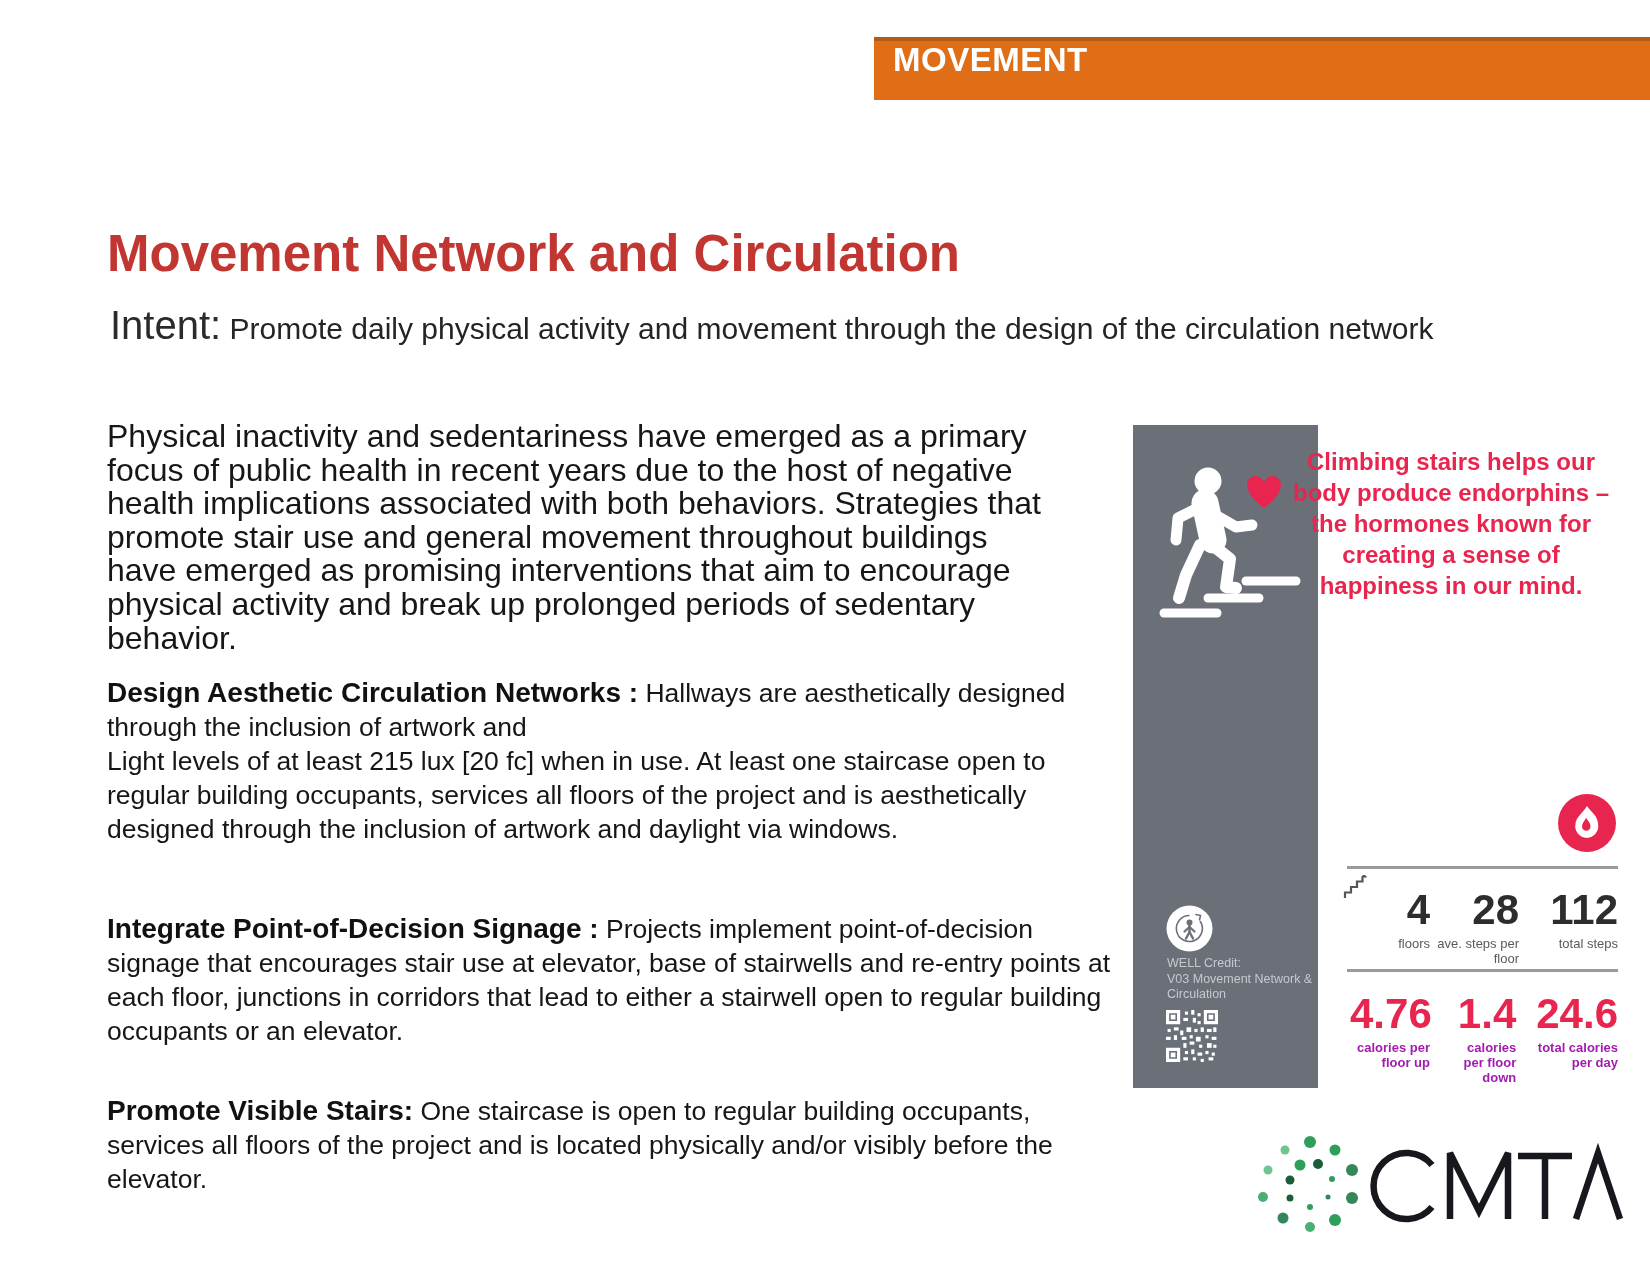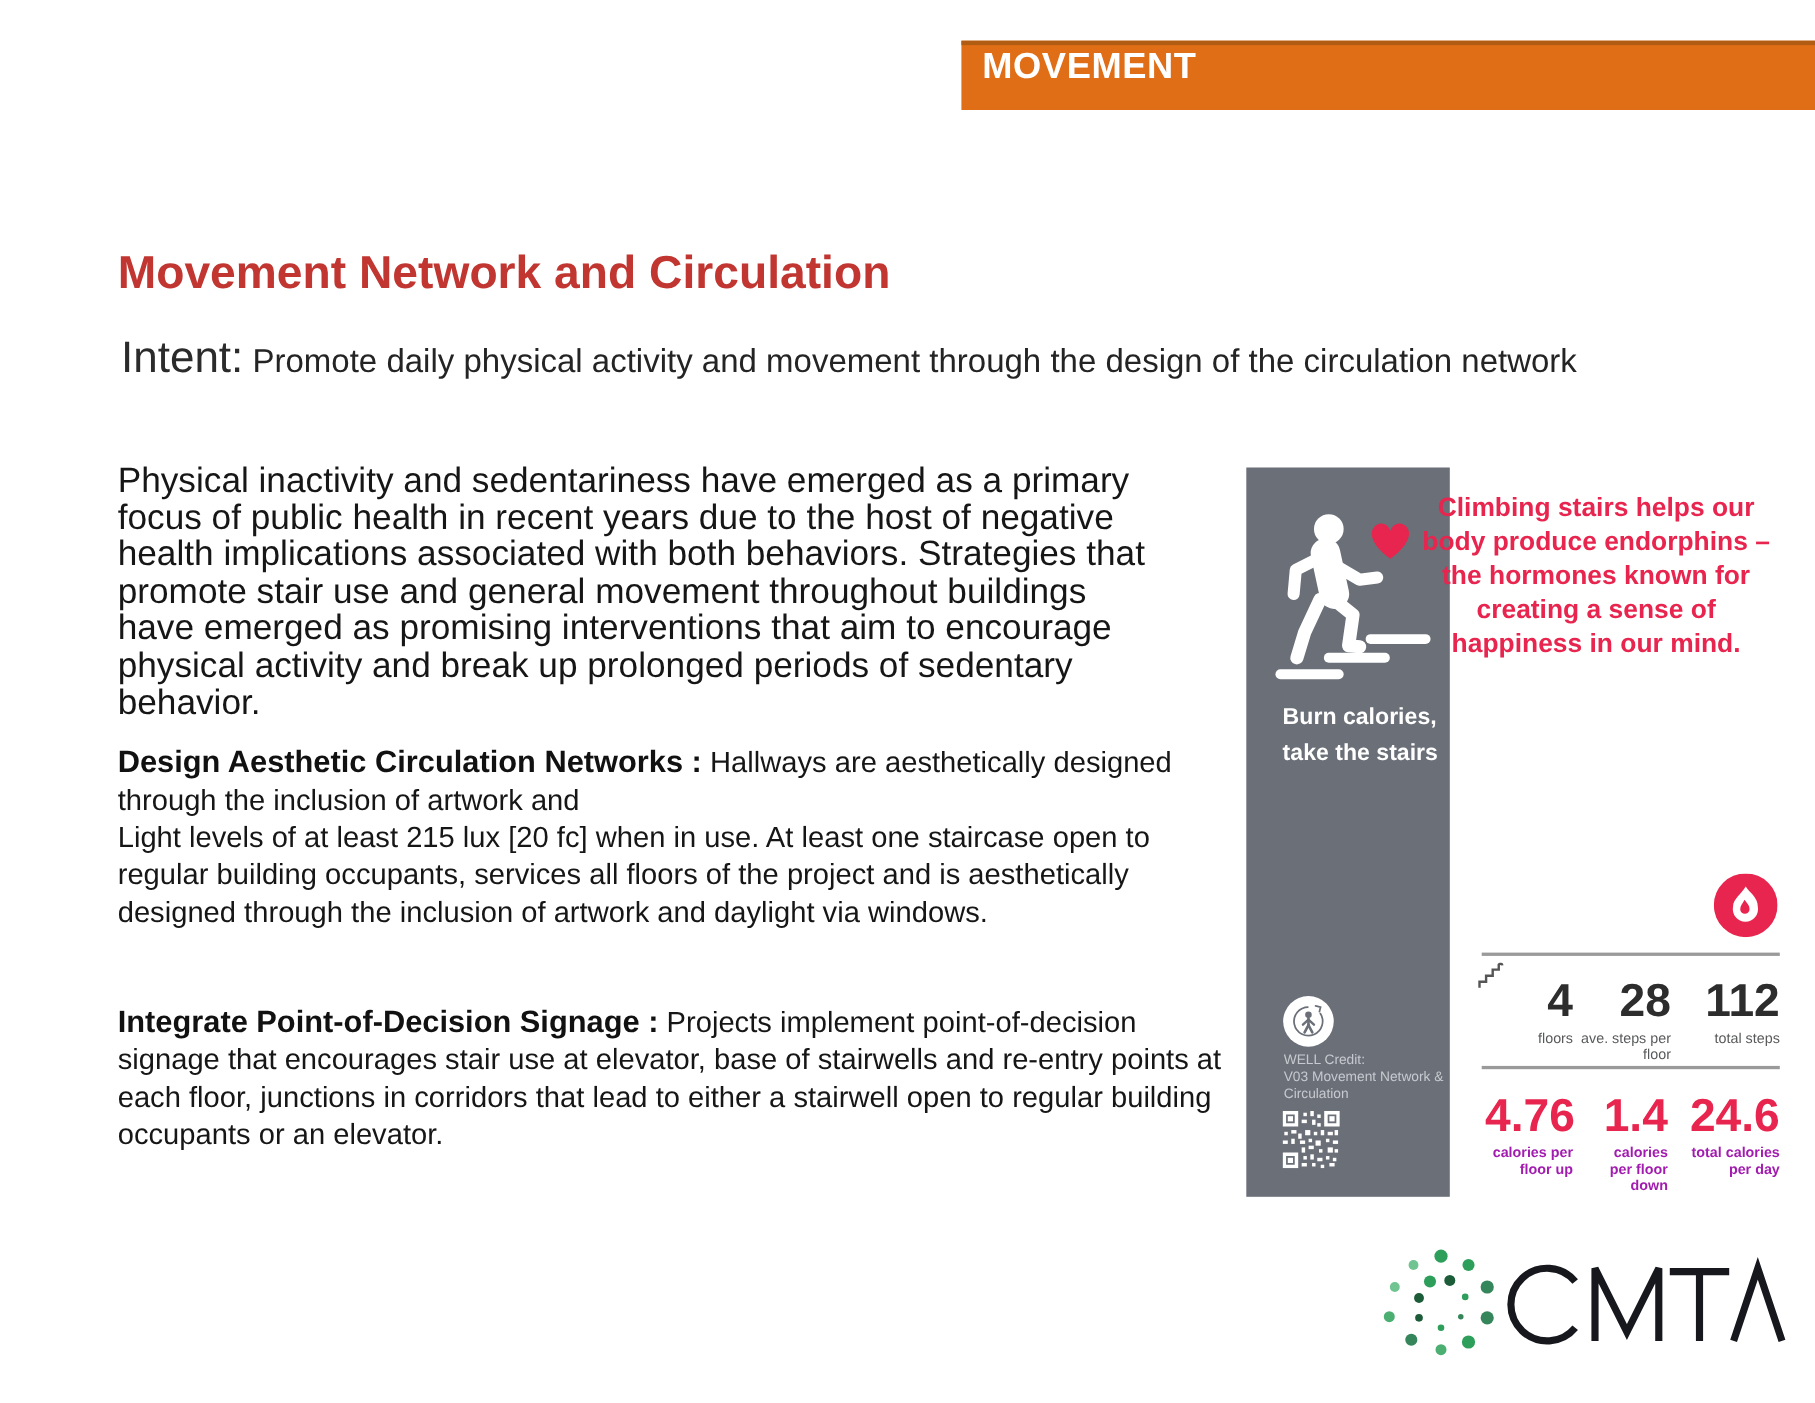--- a/index.html
+++ b/index.html
@@ -7,21 +7,21 @@
         font-family:"Liberation Sans",sans-serif;color:#1c1c1c;}
   .abs{position:absolute;}
 
   
   .banner{left:874px;top:37px;width:776px;height:63px;background:#e06e16;
           border-top:4px solid #b05c12;box-sizing:border-box;display:flex;align-items:flex-start;}
   .banner-label{color:#ffffff;font-weight:bold;font-size:33px;letter-spacing:.5px;padding-left:19px;}
 
   
   .title1{left:107px;top:172px;font-size:43px;font-weight:bold;color:#1e1e1e;letter-spacing:.5px;}
-  .title2{left:107px;top:224px;font-size:42px;font-weight:bold;color:#c13631;}
+  .title2{left:107px;top:224px;font-size:51px;font-weight:bold;color:#c13631;}
 
   .intent{left:110px;top:300px;width:1330px;font-size:30px;line-height:51px;color:#242424;}
   .intent .intent-label{font-size:40px;color:#2b2b2b;}
 
   .body-par{font-size:32px;line-height:33.6px;color:#161616;}
   .intro{left:107px;top:420px;width:948px;}
   .design{left:107px;top:676px;width:960px;font-size:26.5px;line-height:34px;}
   .signage{left:107px;top:912px;width:1018px;font-size:26.5px;line-height:34px;}
   .stairs{left:107px;top:1094px;width:965px;font-size:26.5px;line-height:34px;}
   .sec-head{font-weight:bold;font-size:28px;color:#111;}
@@ -71,20 +71,24 @@
     <span class="sec-head">Design Aesthetic Circulation Networks :</span>
     <span>Hallways are aesthetically designed through the inclusion of artwork and</span><br>
     <span>Light levels of at least 215 lux [20 fc] when in use.  At least one staircase open to regular building occupants, services all floors of the project and is aesthetically designed through the inclusion of artwork and daylight via windows.</span>
   </div>
 
   <div class="abs body-par signage">
     <span class="sec-head">Integrate Point-of-Decision Signage :</span>
     <span>Projects implement point-of-decision signage that encourages stair use at elevator, base of stairwells and re-entry points at each floor, junctions in corridors that lead to either a stairwell open to regular building occupants or an elevator.</span>
   </div>
 
+  <div class="abs body-par stairs">
+    <span class="sec-head">Promote Visible Stairs:</span>
+    <span>One staircase is open to regular building occupants, services all floors of the project and is located physically and/or visibly before the elevator.</span>
+  </div>
 
   <div class="abs poster">
 
     <svg class="abs" style="left:0;top:12px;" width="185" height="200" viewBox="0 0 185 200">
 
       <path d="M131 71 C114 59 110 46 118 40.5 C123.5 36.8 129 40 131 45.5 C133 40 138.5 36.8 144 40.5 C152 46 148 59 131 71 Z" fill="#e8254e"></path>
 
       <g stroke="#ffffff" stroke-linecap="round" fill="none">
         <circle cx="75" cy="44" r="13.5" fill="#ffffff" stroke="none"></circle>
         <line x1="72" y1="66" x2="80" y2="103" stroke-width="27"></line>
@@ -92,24 +96,20 @@
         <polyline points="84,79 103,90 119,88" stroke-width="11" stroke-linejoin="round"></polyline>
         <polyline points="67,108 53,138 46,161" stroke-width="12" stroke-linejoin="round"></polyline>
         <polyline points="82,110 97,122 93,150 103,151" stroke-width="12" stroke-linejoin="round"></polyline>
 
         <line x1="113" y1="144" x2="163" y2="144" stroke-width="9"></line>
         <line x1="75" y1="161" x2="126" y2="161" stroke-width="9"></line>
         <line x1="31" y1="176" x2="84" y2="176" stroke-width="9"></line>
       </g>
     </svg>
 
-    <div class="abs burn">
-      <div>Burn calories,</div>
-      <div>take the stairs</div>
-    </div>
 
     <svg class="abs" style="left:33px;top:480px;" width="47" height="47" viewBox="0 0 47 47">
       <circle cx="23.5" cy="23.5" r="23" fill="#ffffff"></circle>
       <g stroke="#6b6f78" fill="none" stroke-width="1.6">
         <path d="M23.5 10.5 A13 13 0 1 0 34 16"></path>
         <path d="M30 9.5 l4.5 1 l-1 4.2" stroke-linecap="round"></path>
       </g>
       <g stroke="#6b6f78" stroke-linecap="round">
         <circle cx="23.5" cy="17.5" r="3" fill="#6b6f78" stroke="none"></circle>
         <line x1="23.5" y1="20.5" x2="23.5" y2="27" stroke-width="2.4"></line>

